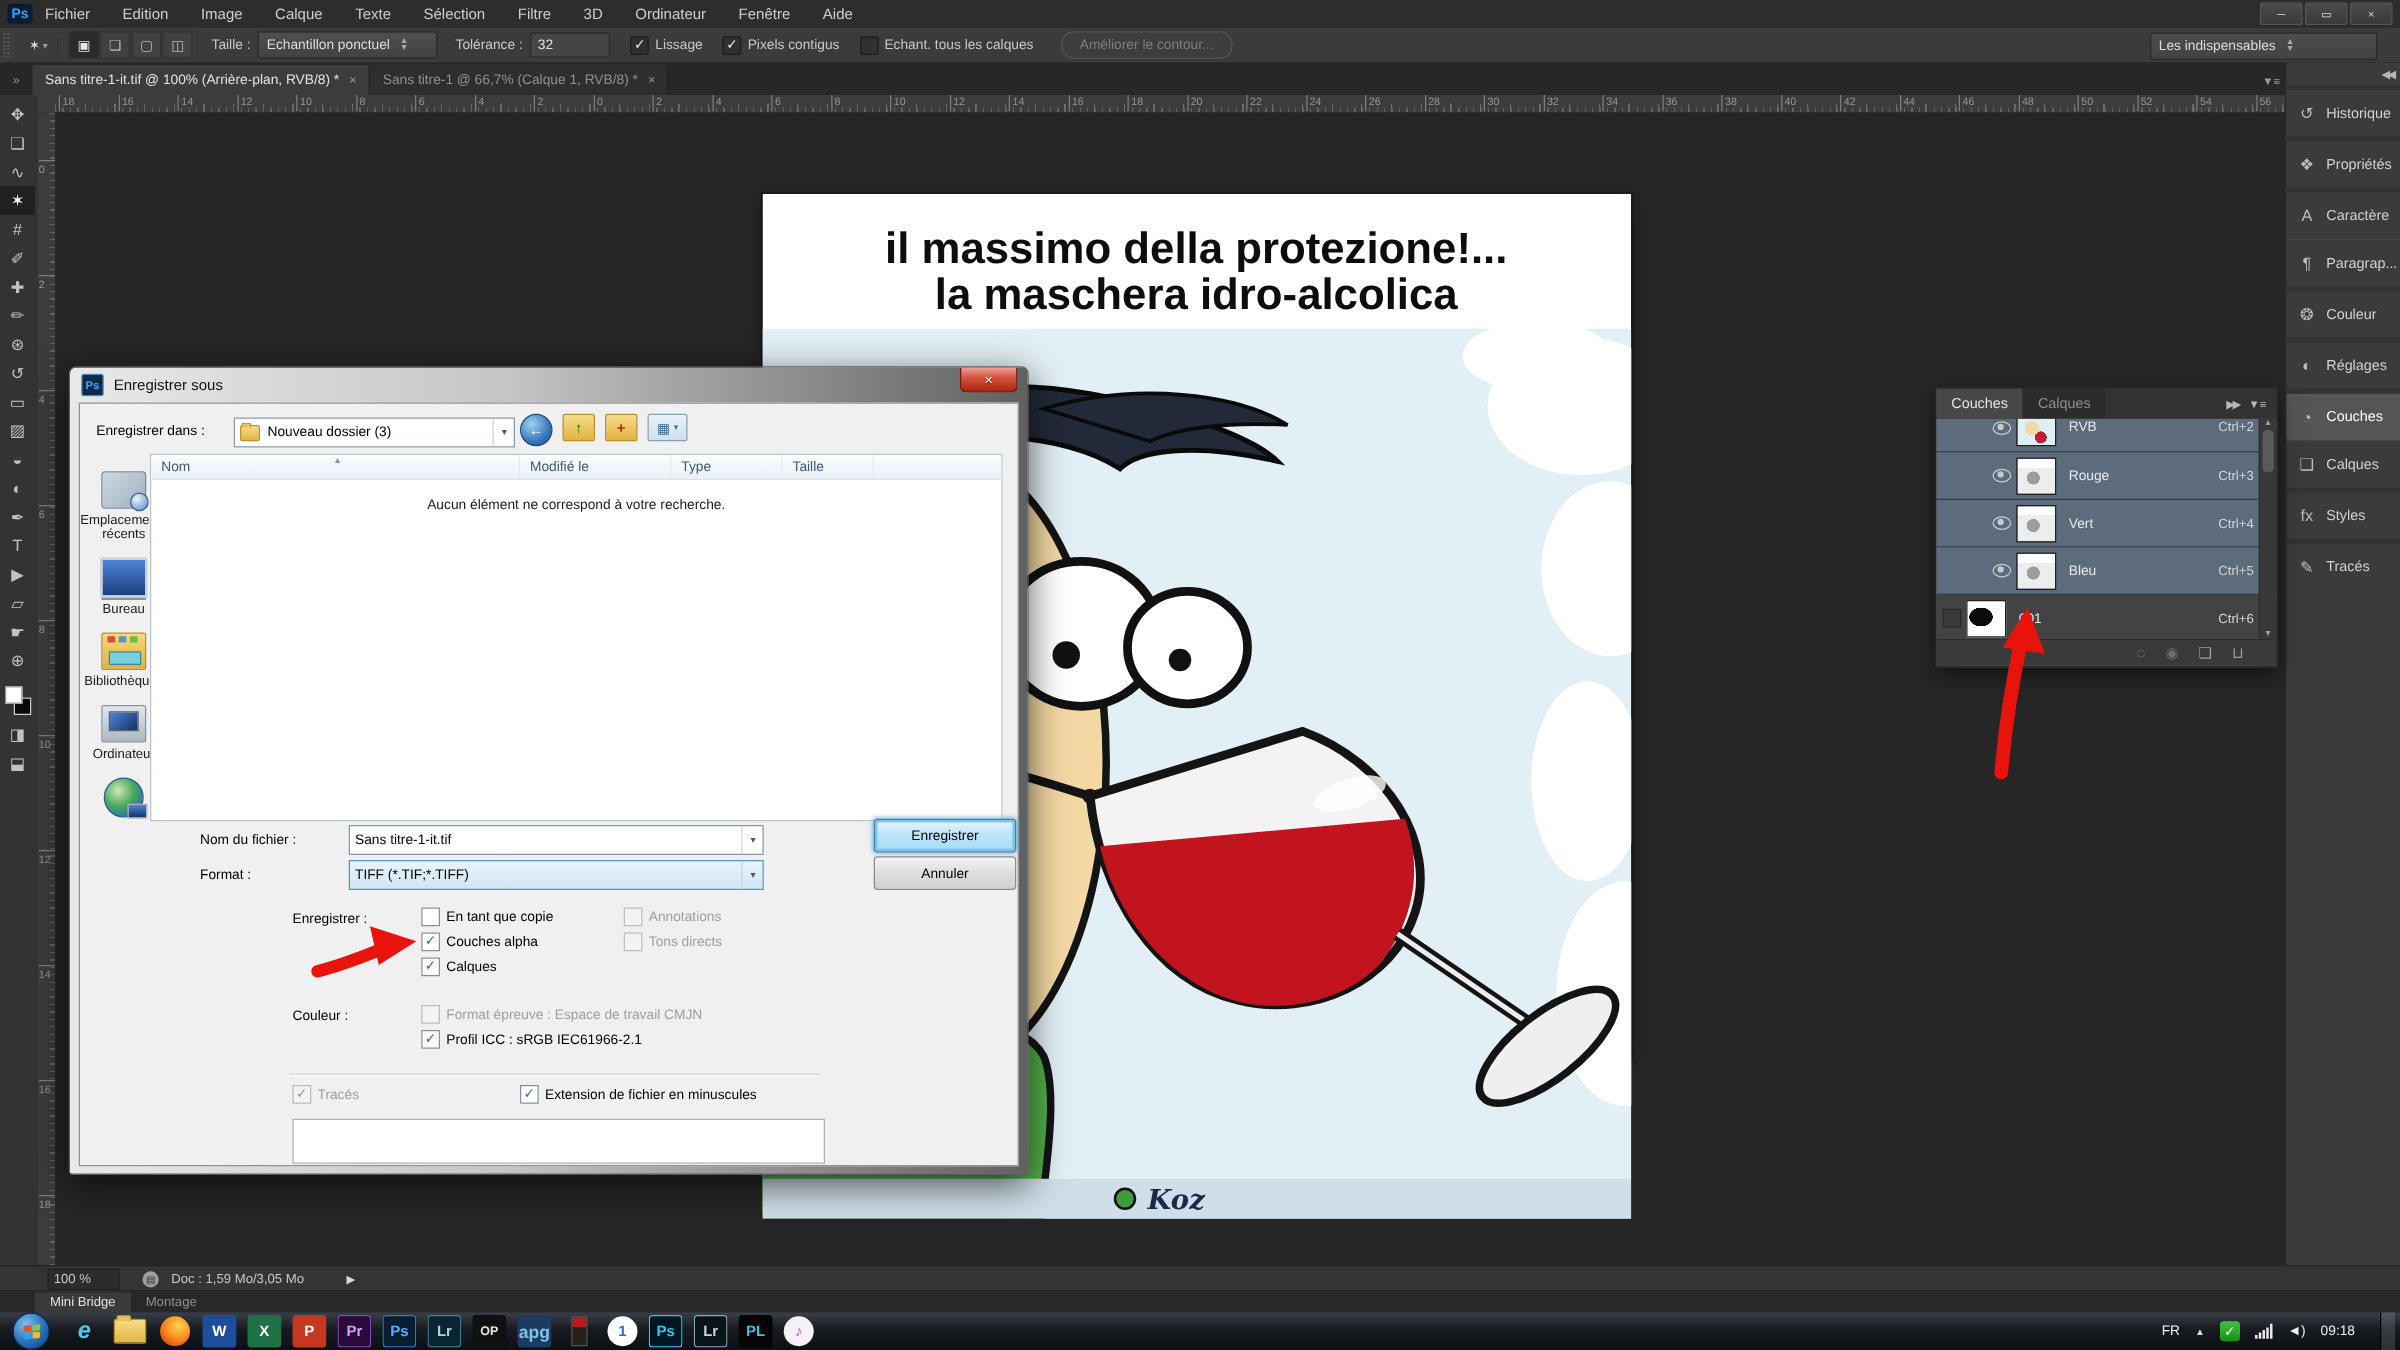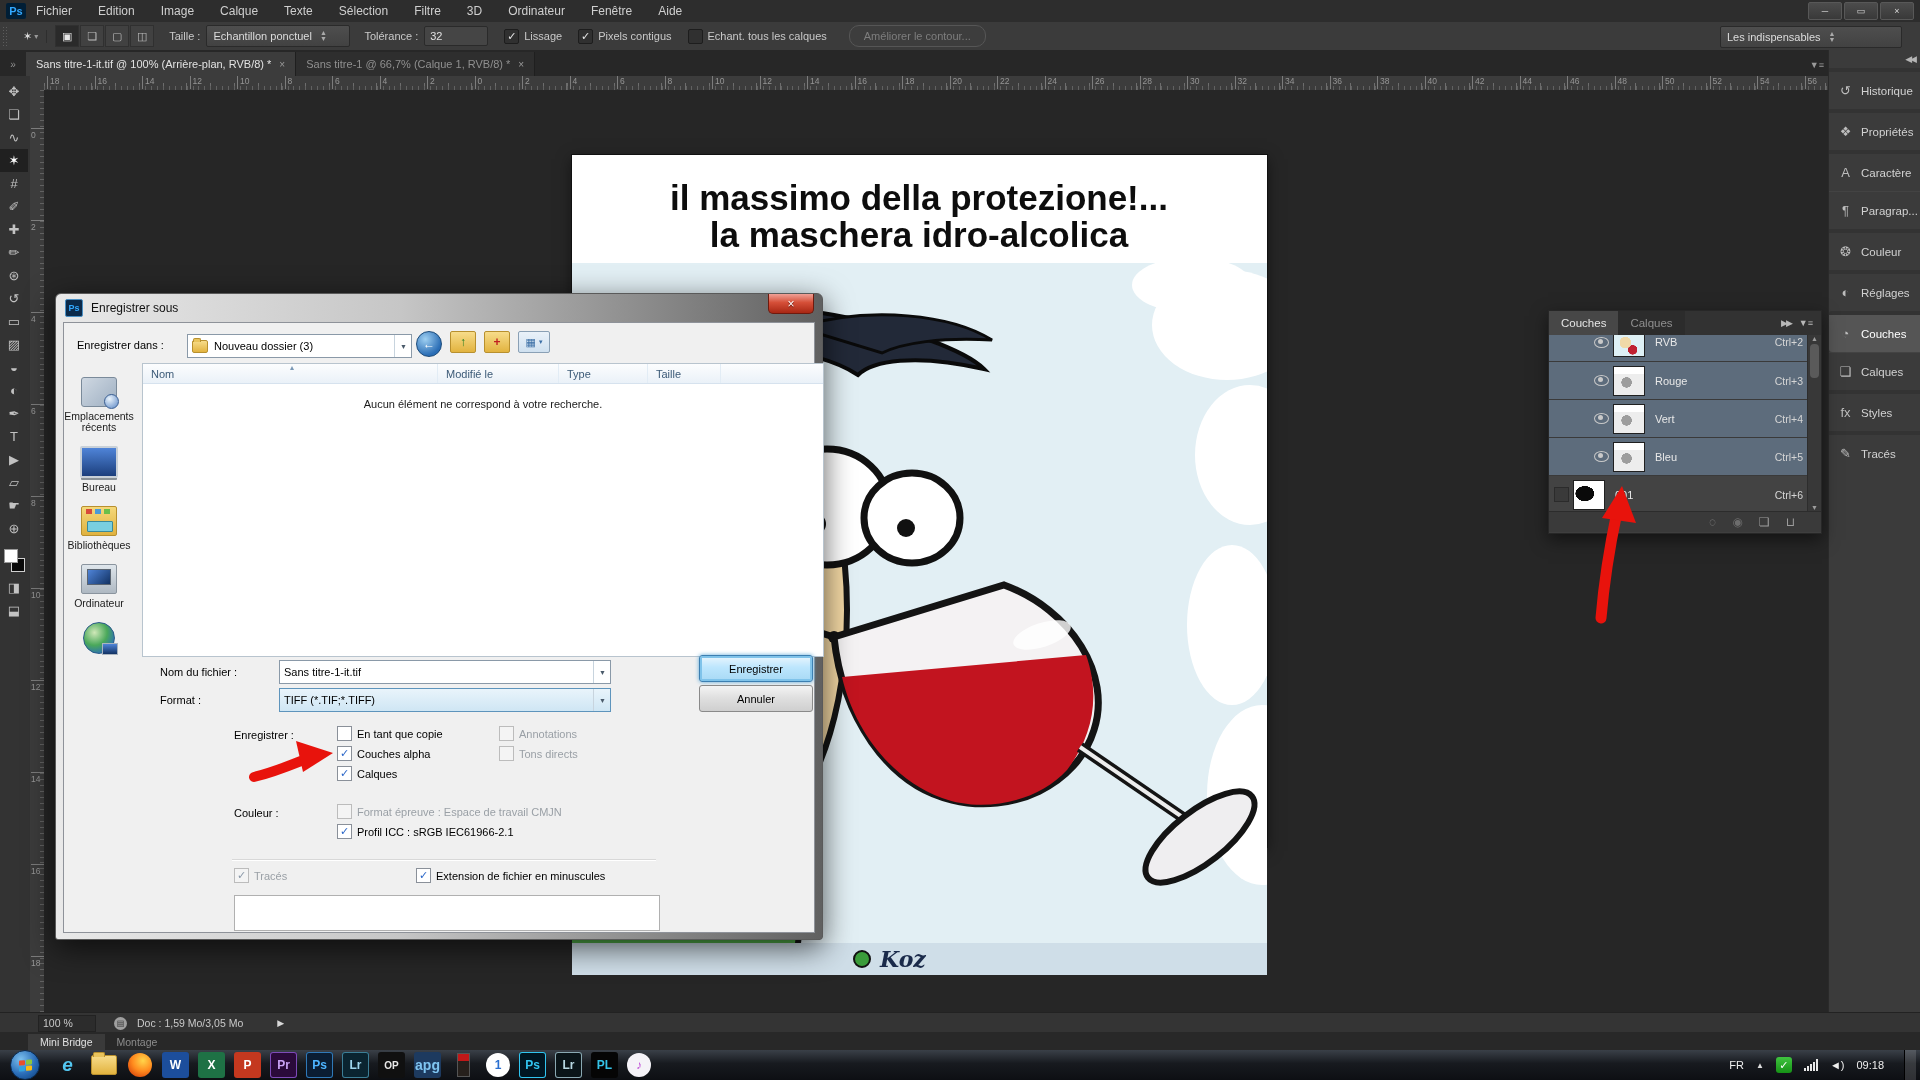--- a/index.html
+++ b/index.html
@@ -63,21 +63,21 @@
   .hnum::before{content:'';position:absolute;left:0;top:0;width:1px;height:13px;background:#7c7c7c;}
   .vruler{left:30px;top:90px;width:14px;height:922px;background-color:#3c3c3c;border-right:1px solid #2a2a2a;
     background-image:repeating-linear-gradient(0deg,#616161 0 1px,transparent 1px 5.94px);
     background-size:4px 100%;background-position:right top;background-repeat:no-repeat;}
   .vnum{position:absolute;left:1px;font-size:8.5px;color:#969696;padding-top:2px;}
   .vnum::before{content:'';position:absolute;left:0;top:0;width:13px;height:1px;background:#7c7c7c;}
 
   .pasteboard{left:44px;top:90px;width:1784px;height:922px;background:#262626;}
 
   
-  .artwork{left:572px;top:155px;width:695px;height:692px;z-index:5;box-shadow:0 0 0 1px #111,0 4px 14px rgba(0,0,0,.5);text-align:center;}
+  .artwork{left:610px;top:155px;width:695px;height:692px;z-index:5;box-shadow:0 0 0 1px #111,0 4px 14px rgba(0,0,0,.5);text-align:center;}
 
   
   .rightdock{left:1828px;top:50px;width:92px;height:962px;background:#3b3b3b;border-left:1px solid #2a2a2a;z-index:6;}
   .dock-head{height:18px;display:flex;justify-content:flex-end;align-items:center;color:#b5b5b5;font-size:9px;padding-right:6px;}
   .dockitem{height:37px;display:flex;align-items:center;gap:7px;padding-left:8px;color:#d2d2d2;font-size:11.5px;
     border-top:1px solid #434343;}
   .dockitem .dicon{width:17px;text-align:center;color:#bdbdbd;font-size:13px;}
   .dockitem.active{background:#555555;color:#ffffff;border-radius:3px 0 0 3px;}
   .dockitem.gstart{border-top:4px solid #333;background-clip:padding-box;}
 
@@ -197,21 +197,21 @@
     box-shadow:9px 0 0 #4a9ad8,18px 0 0 #6abf4a;}
   .pic-library::after{content:'';position:absolute;bottom:3px;left:5px;width:24px;height:9px;background:#79cfe0;
     border:1px solid #3a8a9a;border-radius:1px;}
   .pic-computer{background:linear-gradient(#dfe6ec,#aeb8c2);border:1px solid #8a949e;border-radius:2px;}
   .pic-computer::after{content:'';position:absolute;left:5px;top:4px;width:22px;height:14px;
     background:linear-gradient(135deg,#4f84d8,#123263);border:1px solid #5a6470;}
   .pic-network{width:30px;height:30px;border-radius:50%;
     background:radial-gradient(circle at 35% 32%,#cfe8b8,#4aa85a 45%,#2a6fb8 80%);border:1px solid #2a5a8a;}
   .pic-network::after{content:'';position:absolute;right:-4px;bottom:-2px;width:14px;height:10px;
     background:linear-gradient(#4f84d8,#123263);border:1px solid #aab4be;}
-  .flist{position:absolute;left:78px;top:40px;width:680px;height:292px;background:#fff;border:1px solid #b8c4ce;}
+  .flist{position:absolute;left:56px;top:40px;width:680px;height:292px;background:#fff;border:1px solid #b8c4ce;}
   .fhead{display:flex;height:19px;background:linear-gradient(#fcfdfe,#eaf1f8);border-bottom:1px solid #d6e2ee;
     color:#3c5a77;font-size:11px;}
   .fcol{display:flex;align-items:center;padding-left:8px;border-right:1px solid #e2ecf5;position:relative;}
   .sortarr{position:absolute;top:-1px;left:50%;color:#7a98b5;font-size:8px;}
   .fempty{margin-top:14px;text-align:center;color:#1a1a1a;font-size:11px;}
   .wbtn{position:absolute;width:112px;height:25px;background:linear-gradient(#f4f4f4,#e0e0e0 45%,#cfcfcf);
     border:1px solid #8a8a8a;border-radius:3px;font-size:11px;display:flex;align-items:center;justify-content:center;}
   .wbtn.def{background:linear-gradient(#eaf6fd,#bde6fd 45%,#a7d9f5);border:1px solid #3c7fb1;
     box-shadow:0 0 0 2px #7fc3ea inset, 0 0 4px #5aa8d8;}
   .groupbox{position:absolute;left:160px;top:395px;width:440px;height:214px;border:1px solid #c8ccc8;border-radius:3px;}

